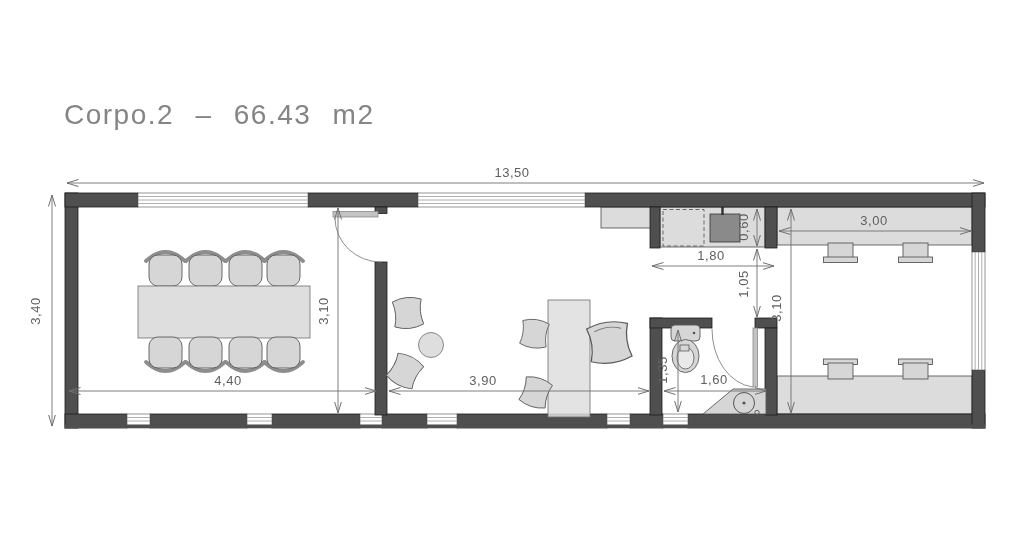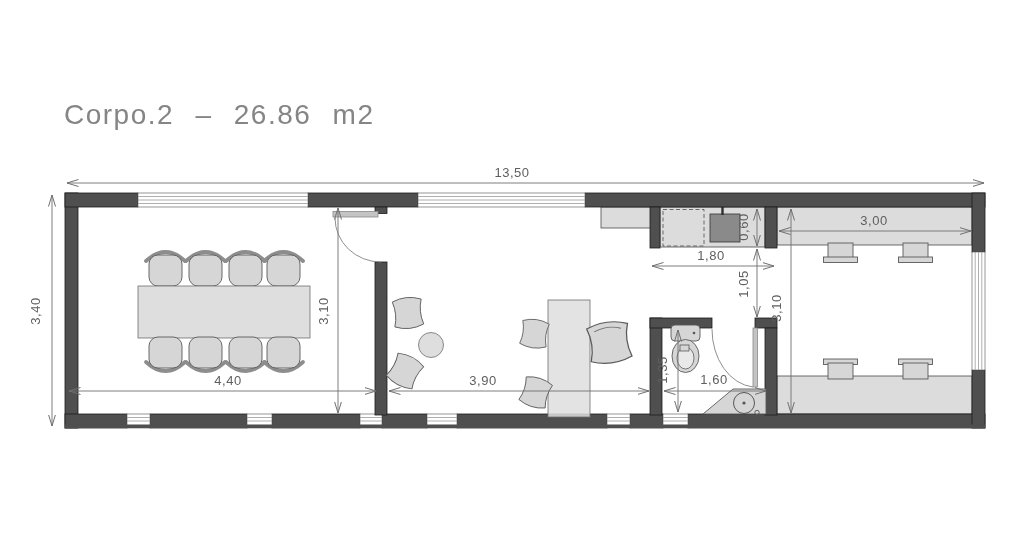--- a/index.html
+++ b/index.html
@@ -19,21 +19,21 @@
   .leaf{fill:#c4c4c4;stroke:#8a8a8a;stroke-width:.8;}
   .back{stroke:#8d8d8d;stroke-width:3.8;fill:none;stroke-linecap:round;}
   .sinkbox{fill:#8a8a8a;stroke:#333;stroke-width:.8;}
   .dash{fill:none;stroke:#5c5c5c;stroke-width:.9;stroke-dasharray:4 2.5;}
   text{font-family:"Liberation Sans",sans-serif;font-size:13px;fill:#5f5f5f;letter-spacing:.5px;}
 </style>
 </head>
 <body>
 
 <div class="canvas">
-  <div class="title">Corpo.2 – 26.86 m2</div>
+  <div class="title">Corpo.2 – 66.43 m2</div>
 
   <svg width="1024" height="542" viewBox="0 0 1024 542">
     <defs>
       <marker id="arr" orient="auto-start-reverse" markerUnits="userSpaceOnUse" markerWidth="13" markerHeight="9" refX="11.5" refY="4">
         <path d="M0,0.5 L11.5,4 L0,7.5" fill="none" stroke="#6f6f6f" stroke-width="1"></path>
       </marker>
     </defs>
 
     <g>
       <rect class="counter" x="601" y="207" width="50" height="21"></rect>

